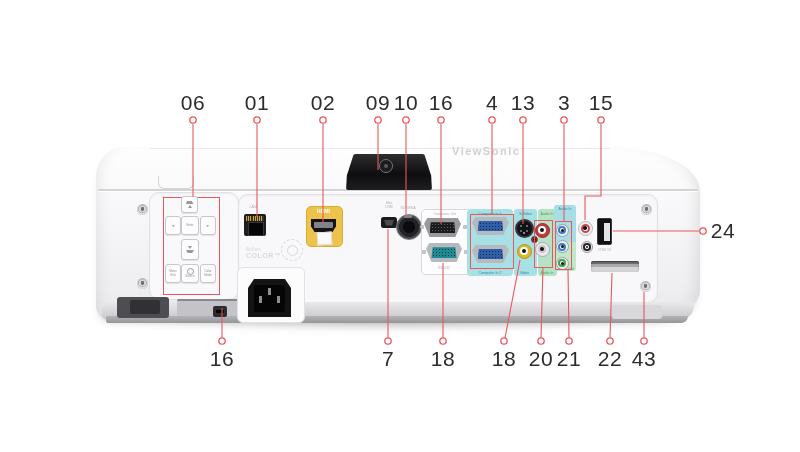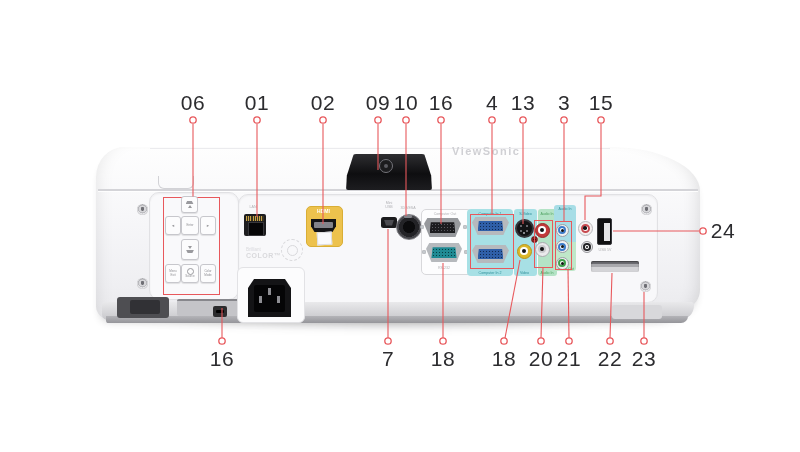--- a/index.html
+++ b/index.html
@@ -344,17 +344,17 @@
   <div class="num" style="left:564px;top:93px;">3</div>
   <div class="num" style="left:601px;top:93px;">15</div>
 
   <div class="num" style="left:222px;top:349px;">16</div>
   <div class="num" style="left:388px;top:349px;">7</div>
   <div class="num" style="left:443px;top:349px;">18</div>
   <div class="num" style="left:504px;top:349px;">18</div>
   <div class="num" style="left:541px;top:349px;">20</div>
   <div class="num" style="left:569px;top:349px;">21</div>
   <div class="num" style="left:610px;top:349px;">22</div>
-  <div class="num" style="left:644px;top:349px;">23</div>
+  <div class="num" style="left:644px;top:349px;">43</div>
 
   <div class="num" style="left:723px;top:221px;">24</div>
 
 </div>
 
 </body></html>

